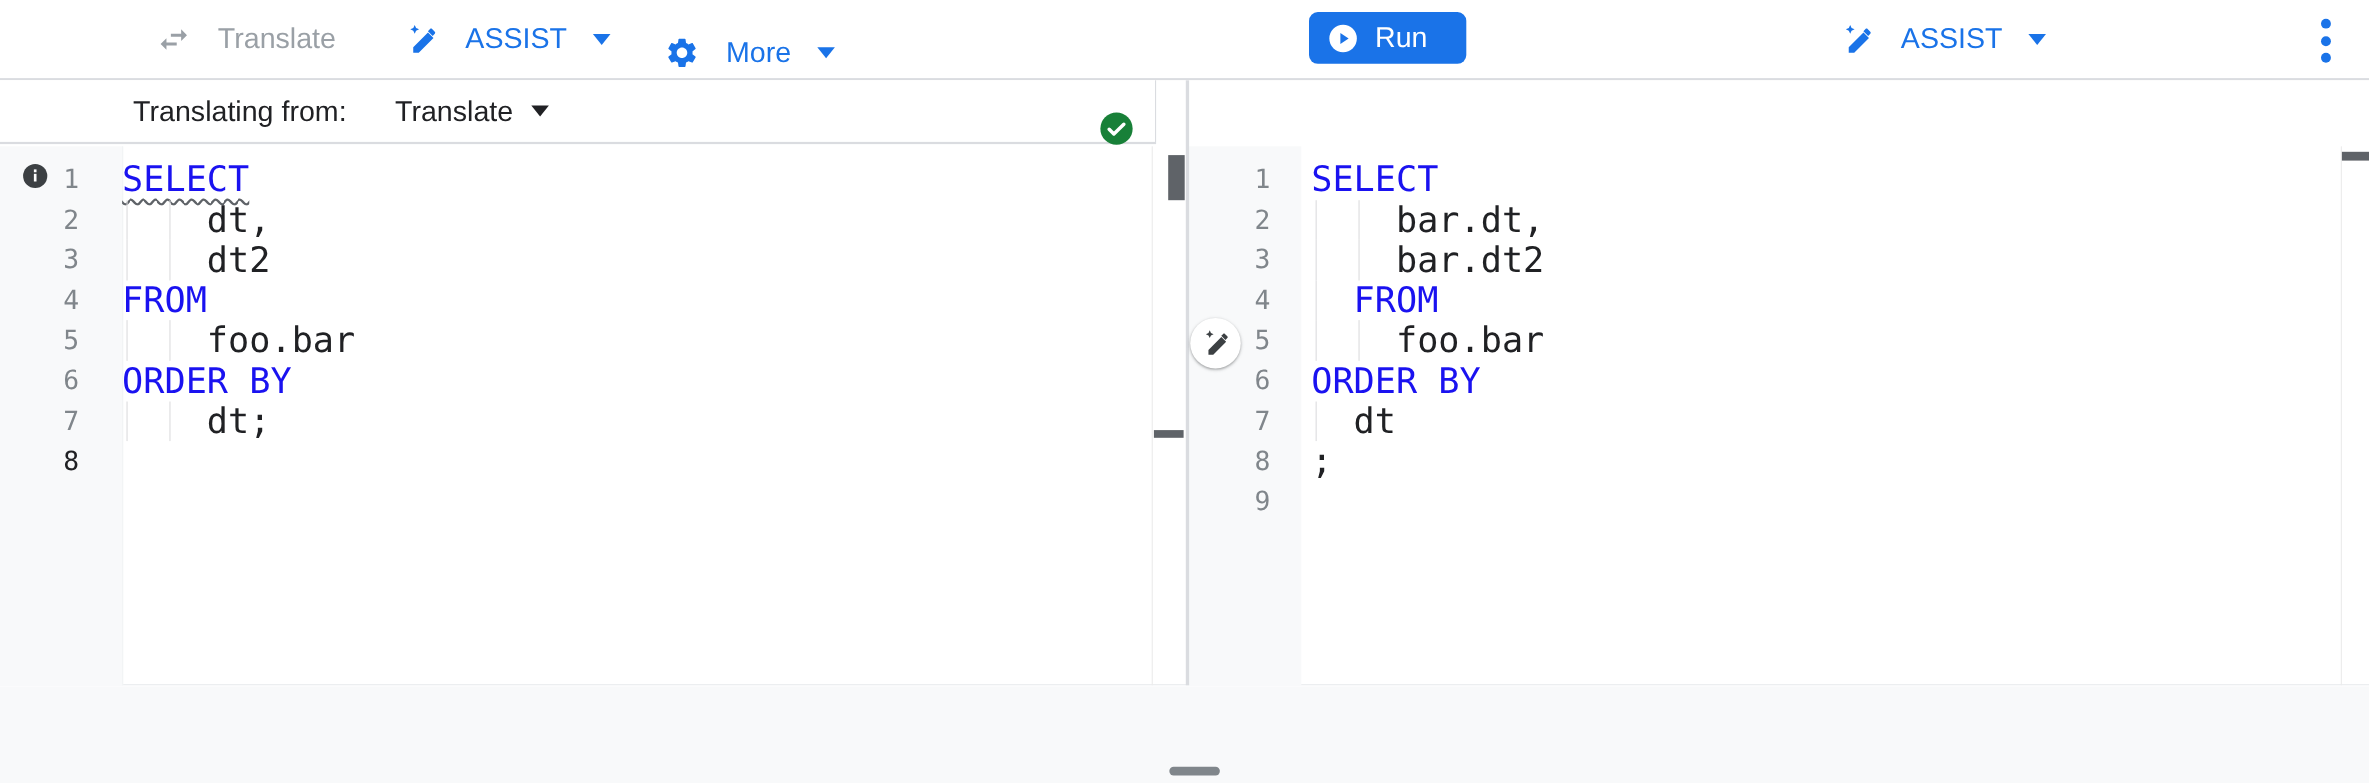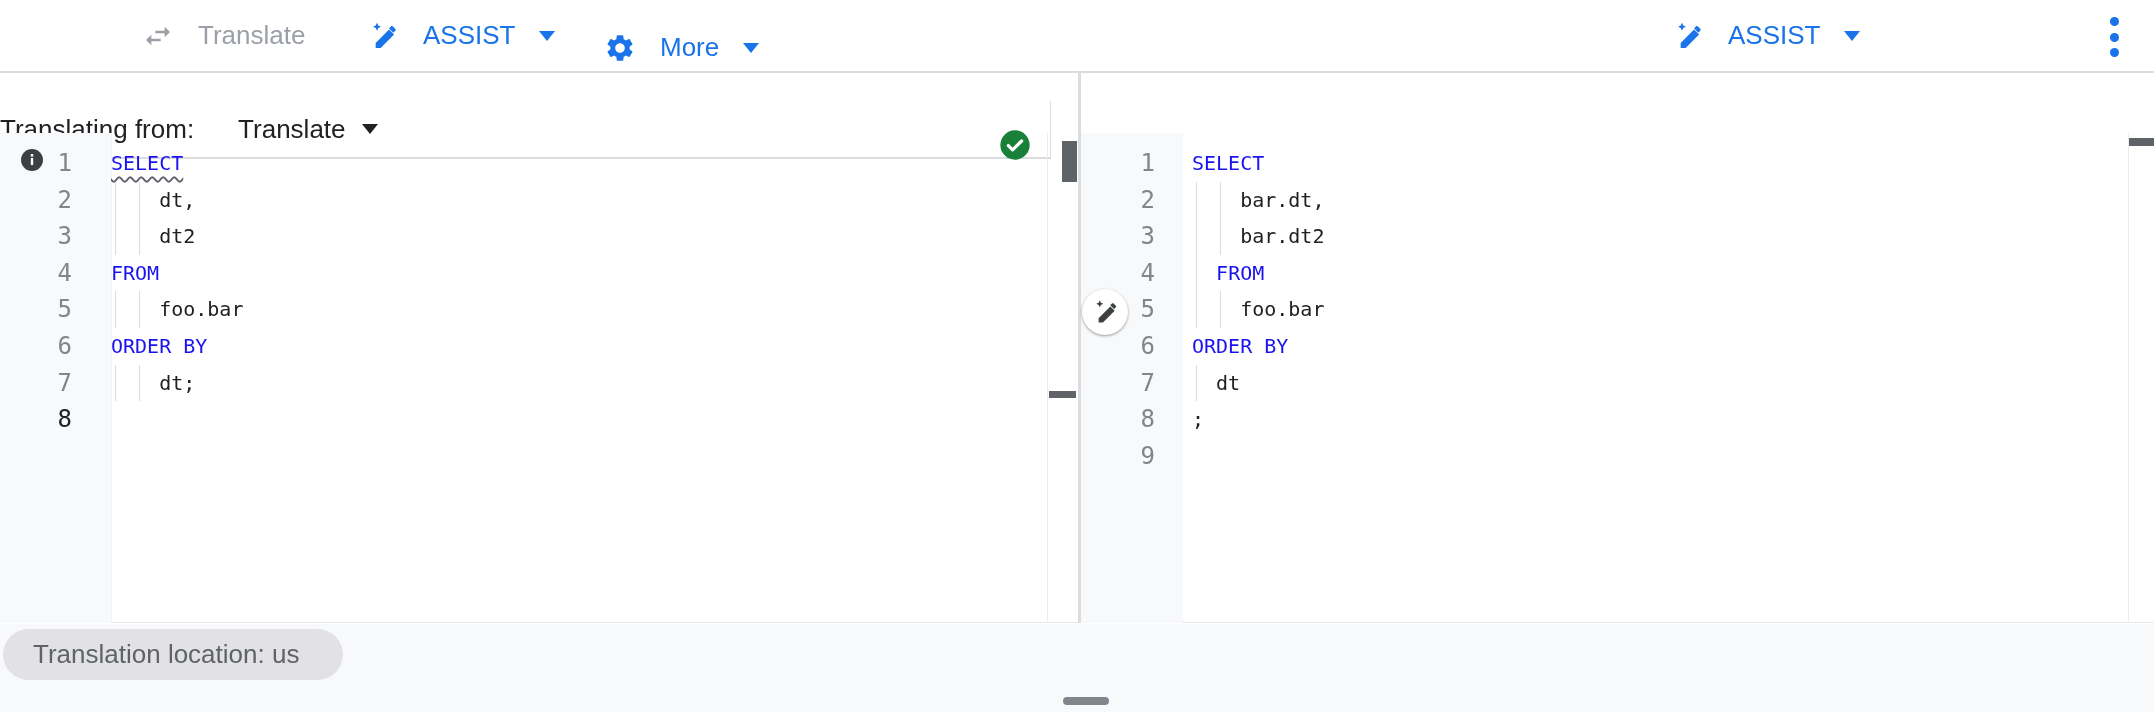--- a/index.html
+++ b/index.html
@@ -16,40 +16,40 @@
   .run-btn { position:absolute; left:1190px; top:11px; width:143px; height:47px; background:var(--accent); border:none; border-radius:8px; color:#fff; font-size:26px; font-family:inherit; display:flex; align-items:center; gap:14px; padding:0 22px 0 16px; cursor:pointer; }
   .dots { position:absolute; left:2106px; top:17px; width:16px; height:40px; display:flex; flex-direction:column; justify-content:space-between; align-items:center; cursor:pointer; background:none; border:none; }
   .dots span { width:9px; height:9px; border-radius:50%; background:var(--accent); }
   svg { display:block; }
 
   
   .main { position:absolute; left:0; top:73px; width:2154px; height:550px; background:#fff; border-bottom:1px solid #e8eaed; }
   .divider { position:absolute; left:1078px; top:0; width:3px; height:550px; background:#dadce0; }
 
   .panel-header { position:absolute; top:0; height:58px; background:#fff; border-bottom:2px solid #dadce0; display:flex; align-items:center; }
-  .lp-header { left:0; width:1050px; gap:0;margin-top:28px; }
+  .lp-header { left:0; width:1050px; padding-left:121px; gap:0; }
   .lp-header .hdr-right-edge { position:absolute; right:-1px; top:0; height:58px; width:1px; background:#dadce0; }
   .rp-header { left:1081px; width:1073px; padding-left:119px; }
   .hdr-label { font-size:26px; color:#202124; }
   .dialect-select { display:flex; align-items:center; gap:16px; margin-left:44px; font-size:26px; color:#202124; cursor:pointer; background:none; border:none; font-family:inherit; }
   .dialect-select .caret-down { border-top-color:#202124; }
   .check-badge { position:absolute; left:999px; top:28px; }
 
   
   .editor-area { position:absolute; top:60px; height:490px; }
   .left-editor { left:0; width:1078px; }
   .right-editor { left:1081px; width:1073px; }
   .gutter-bg { position:absolute; top:0; bottom:0; background:#f8f9fa; }
   .left-editor .gutter-bg { left:0; width:112px; border-right:1px solid #f1f3f4; }
   .right-editor .gutter-bg { left:0; width:102px; }
   .nums { position:absolute; top:12px; text-align:right; font-family:"DejaVu Sans Mono", monospace; font-size:24px; line-height:36.6px; color:#80868b; }
   .left-editor .nums { left:30px; width:42px; }
   .right-editor .nums { left:48px; width:26px; }
   .nums .ln.active { color:#202124; }
-  .code { position:absolute; top:12px; font-family:"DejaVu Sans Mono", monospace; font-size:20px; line-height:36.6px; color:#202124; white-space:pre; }
+  .code { position:absolute; top:12px; font-family:"DejaVu Sans Mono", monospace; font-size:32px; line-height:36.6px; color:#202124; white-space:pre; }
   .left-editor .code { left:111px; right:30px; }
   .right-editor .code { left:111px; right:40px; }
   .code-line { position:relative; height:36.6px; }
   .code-line .kw { color:var(--kw); }
   .code-line .squiggle { text-decoration-line:underline; text-decoration-style:wavy; text-decoration-color:#5f6368; text-decoration-thickness:2px; text-underline-offset:6px; }
   .indent-guide { position:absolute; top:0; height:100%; width:1px; background:#dcdcde; }
 
   .glyph-info { position:absolute; left:20px; top:15px; cursor:pointer; background:none; border:none; }
 
   
@@ -98,20 +98,29 @@
     <button class="tb-item" style="left:604px;margin-top:12px;">
       <span>
         <svg width="32" height="32" viewBox="0 0 24 24" fill="#1a73e8">
             <path d="M19.14 12.94c.04-.3.06-.61.06-.94 0-.32-.02-.64-.07-.94l2.03-1.58c.18-.14.23-.41.12-.61l-1.92-3.32c-.12-.22-.37-.29-.59-.22l-2.39.96c-.5-.38-1.03-.7-1.62-.94l-.36-2.54c-.04-.24-.24-.41-.48-.41h-3.84c-.24 0-.43.17-.47.41l-.36 2.54c-.59.24-1.13.57-1.62.94l-2.39-.96c-.22-.08-.47 0-.59.22L2.74 8.87c-.12.21-.08.47.12.61l2.03 1.58c-.05.3-.09.63-.09.94s.02.64.07.94l-2.03 1.58c-.18.14-.23.41-.12.61l1.92 3.32c.12.22.37.29.59.22l2.39-.96c.5.38 1.03.7 1.62.94l.36 2.54c.05.24.24.41.48.41h3.84c.24 0 .44-.17.47-.41l.36-2.54c.59-.24 1.13-.56 1.62-.94l2.39.96c.22.08.47 0 .59-.22l1.92-3.32c.12-.22.07-.47-.12-.61l-2.01-1.58zM12 15.6c-1.98 0-3.6-1.62-3.6-3.6s1.62-3.6 3.6-3.6 3.6 1.62 3.6 3.6-1.62 3.6-3.6 3.6z"></path>
           </svg>
       </span>
       <span>More</span>
       <span class="caret-down"></span>
     </button>
 
+    <button class="run-btn">
+      <span>
+        <svg width="30" height="30" viewBox="0 0 24 24">
+            <circle cx="12" cy="12" r="10" fill="#fff"></circle>
+            <path d="M10 8l6 4-6 4V8z" fill="#1a73e8"></path>
+          </svg>
+      </span>
+      <span>Run</span>
+    </button>
 
     <button class="tb-item" style="left:1672px;">
       <span>
         <svg width="32" height="32" viewBox="0 0 24 24" fill="#1a73e8">
             <path d="M7.5 2l.94 2.06L10.5 5l-2.06.94L7.5 8l-.94-2.06L4.5 5l2.06-.94L7.5 2z"></path>
             <path d="M6.5 17.25V21h3.75L20.3 10.94l-3.74-3.75L6.5 17.25zM21.2 8.04c.39-.39.39-1.02 0-1.41l-1.84-1.84c-.39-.39-1.02-.39-1.41 0l-1.44 1.44 3.25 3.25 1.44-1.44z"></path>
           </svg>
       </span>
       <span>ASSIST</span>
       <span class="caret-down"></span>
@@ -192,19 +201,16 @@
       <span>
         <svg width="28" height="28" viewBox="0 0 24 24" fill="#3c4043">
             <path d="M7.5 2l.94 2.06L10.5 5l-2.06.94L7.5 8l-.94-2.06L4.5 5l2.06-.94L7.5 2z"></path>
             <path d="M6.5 17.25V21h3.75L20.3 10.94l-3.74-3.75L6.5 17.25zM21.2 8.04c.39-.39.39-1.02 0-1.41l-1.84-1.84c-.39-.39-1.02-.39-1.41 0l-1.44 1.44 3.25 3.25 1.44-1.44z"></path>
           </svg>
       </span>
     </button>
   </div>
 
   <div class="footer">
-    <div class="loc-pill">
-      <span>Translation location: us</span>
-    </div>
     <button class="drag-handle"></button>
   </div>
 
 </div>
 
 </body></html>

